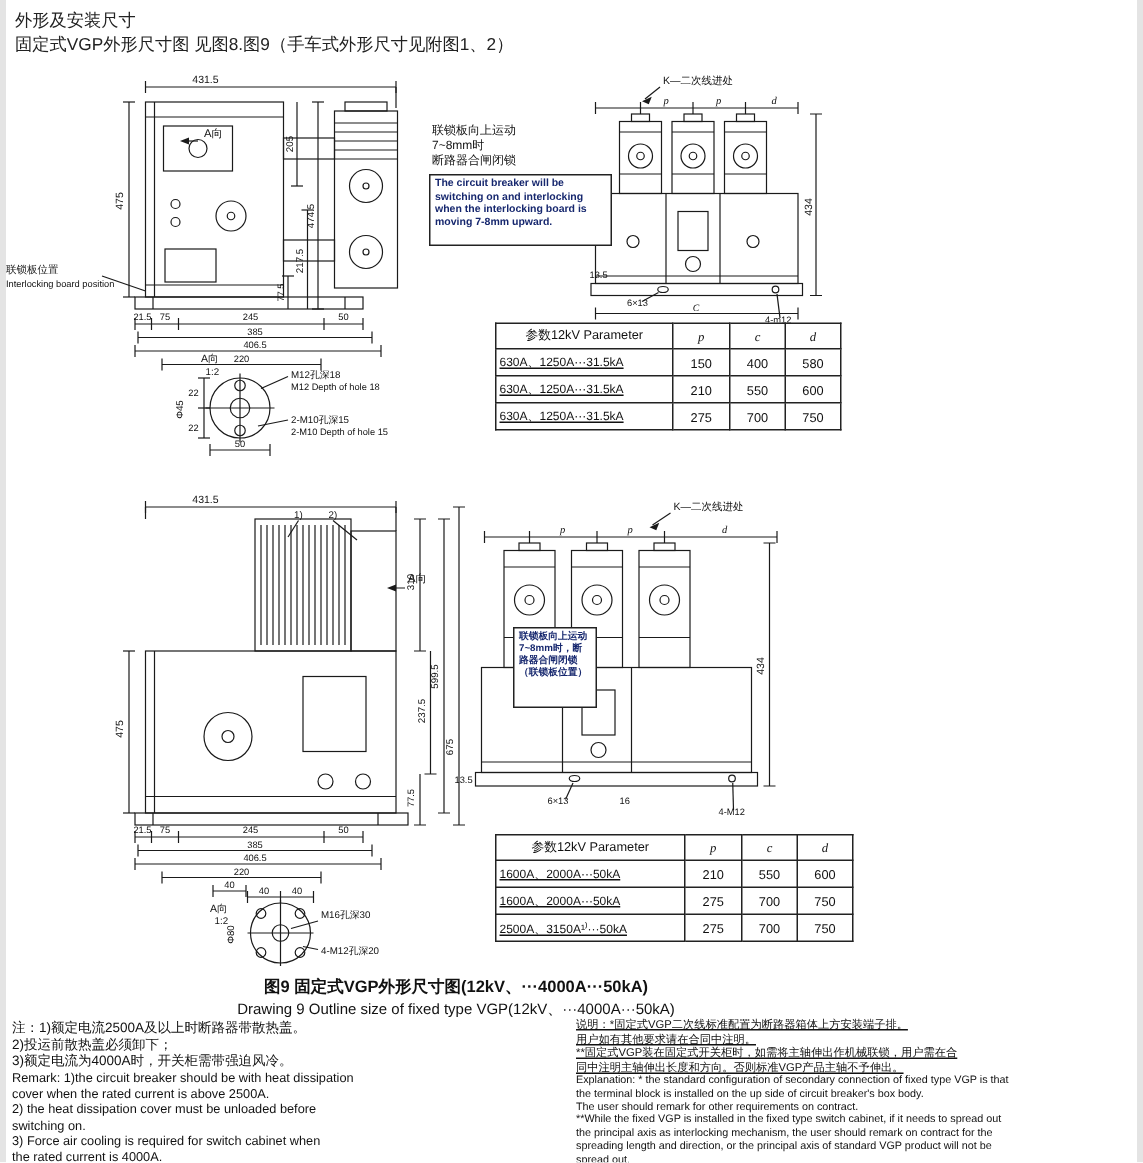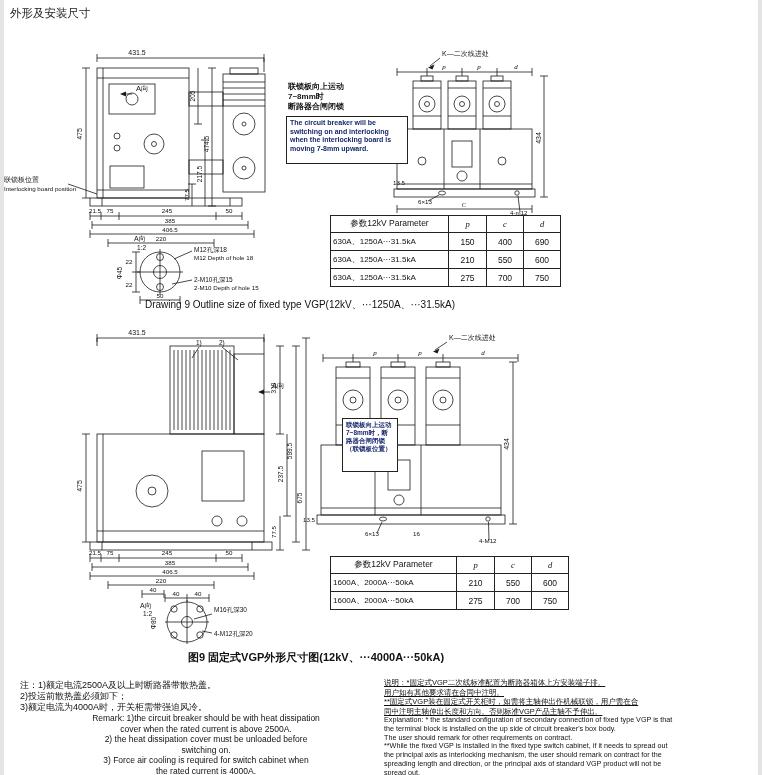--- a/index.html
+++ b/index.html
@@ -6,44 +6,45 @@
   #page{position:relative;width:762px;height:775px;background:#fff;overflow:hidden;
         font-family:"Liberation Sans",sans-serif;color:#111;}
   .abs{position:absolute;}
   .edge{position:absolute;top:0;width:4px;height:775px;background:#e4e4e4;}
   .hdr{font-size:11.5px;color:#222;}
   svg line,svg rect,svg circle,svg ellipse,svg path,svg polyline{stroke:#1a1a1a;stroke-width:0.8;fill:none;}
   svg polygon{fill:#1a1a1a;stroke:none;}
   svg text{font-family:"Liberation Sans",sans-serif;fill:#111;stroke:none;}
   .d7{font-size:7px;} .d65{font-size:6.5px;} .d6{font-size:6.2px;} .d75{font-size:7.5px;}
   .pre{white-space:pre-line;}
-  .callout-cn{font-size:8px;font-weight:bold;line-height:10px;}
+  .callout-cn{font-size:8px;font-weight:normal;line-height:10px;}
   .callout-box{border:1px solid #222;font-size:7px;font-weight:bold;color:#16276e;
                line-height:8.6px;padding:2px 3px;background:#fff;}
   .ptable{border-collapse:collapse;font-size:8.5px;background:#fff;}
   .ptable th,.ptable td{border:1px solid #222;padding:1px 2px;text-align:center;height:15px;font-weight:normal;}
   .ptable th{height:14px;}
-  .ptable .l{text-align:left;font-size:8px;}
+  .ptable .l{text-align:left;font-size:8px;text-decoration:underline;}
   .ital{font-style:italic;font-family:"Liberation Serif",serif;}
   .cap{text-align:center;}
   .cap-cn{font-size:11px;font-weight:bold;}
   .cap-en{font-size:10px;margin-top:1px;}
   .note-l-cn{font-size:9px;line-height:11px;}
-  .note-l-en{font-size:8.5px;line-height:10.5px;text-align:center;}
+  .note-l-en{font-size:8.5px;line-height:10.5px;}
   .note-r-cn{font-size:7.5px;line-height:9.5px;text-decoration:underline;}
   .note-r-en{font-size:7.2px;line-height:8.8px;}
 </style>
 </head>
 <body>
 
 <div id="page">
   <div class="edge" style="left:0"></div>
   <div class="edge" style="left:758px"></div>
 
   <div class="abs hdr" style="left:10px;top:6px">外形及安装尺寸</div>
+  <div class="abs hdr" style="left:10px;top:22px">固定式VGP外形尺寸图 见图8.图9（手车式外形尺寸见附图1、2）</div>
 
   <svg class="abs" style="left:2px;top:44px" width="304" height="260" viewBox="0 0 304 260">
     <g>
       <rect x="95" y="24" width="92" height="130"></rect>
       <line x1="101" y1="24" x2="101" y2="154"></line>
       <line x1="95" y1="34" x2="187" y2="34"></line>
       <rect x="107" y="40" width="46" height="30"></rect>
       <circle cx="130" cy="55" r="6"></circle>
       <circle cx="115" cy="92" r="3"></circle>
       <circle cx="115" cy="104" r="3"></circle>
@@ -242,39 +243,38 @@
         <th class="ital">p</th>
         <th class="ital">c</th>
         <th class="ital">d</th>
       </tr>
     </thead>
     <tbody>
       <tr>
         <td class="l">630A、1250A···31.5kA</td>
         <td>150</td>
         <td>400</td>
-        <td>690</td>
+        <td>580</td>
       </tr>
       <tr>
         <td class="l">630A、1250A···31.5kA</td>
         <td>210</td>
         <td>550</td>
         <td>600</td>
       </tr>
       <tr>
         <td class="l">630A、1250A···31.5kA</td>
         <td>275</td>
         <td>700</td>
         <td>750</td>
       </tr>
     </tbody>
   </table>
 
   <div class="abs cap" style="left:60px;top:297px;width:480px">
-    <div class="cap-en">Drawing 9 Outline size of fixed type VGP(12kV、···1250A、···31.5kA)</div>
   </div>
 
   <svg class="abs" style="left:2px;top:326px" width="315" height="322" viewBox="0 0 315 322">
     <g>
       <rect x="168" y="20" width="64" height="88"></rect>
       <line x1="172" y1="24" x2="172" y2="104"></line>
         <line x1="176" y1="24" x2="176" y2="104"></line>
       <line x1="180" y1="24" x2="180" y2="104"></line>
         <line x1="184" y1="24" x2="184" y2="104"></line>
       <line x1="188" y1="24" x2="188" y2="104"></line>
@@ -482,28 +482,35 @@
         <td>210</td>
         <td>550</td>
         <td>600</td>
       </tr>
       <tr>
         <td class="l">1600A、2000A···50kA</td>
         <td>275</td>
         <td>700</td>
         <td>750</td>
       </tr>
+      <tr>
+        <td class="l">2500A、3150A¹⁾···50kA</td>
+        <td>275</td>
+        <td>700</td>
+        <td>750</td>
+      </tr>
     </tbody>
   </table>
 
-  <div class="abs cap" style="left:76px;top:650px;width:480px">
+  <div class="abs cap" style="left:64px;top:650px;width:480px">
     <div class="cap-cn">图9  固定式VGP外形尺寸图(12kV、···4000A···50kA)</div>
+    <div class="cap-en">Drawing 9 Outline size of fixed type VGP(12kV、···4000A···50kA)</div>
   </div>
 
-  <div class="abs" style="left:20px;top:680px;width:372px">
+  <div class="abs" style="left:8px;top:680px;width:372px">
     <div class="pre note-l-cn">注：1)额定电流2500A及以上时断路器带散热盖。
       2)投运前散热盖必须卸下；
       3)额定电流为4000A时，开关柜需带强迫风冷。</div>
     <div class="pre note-l-en">Remark: 1)the circuit breaker should be with heat dissipation
       cover when the rated current is above 2500A.
       2) the heat dissipation cover must be unloaded before
       switching on.
       3) Force air cooling is required for switch cabinet when
       the rated current is 4000A.</div>
   </div>

